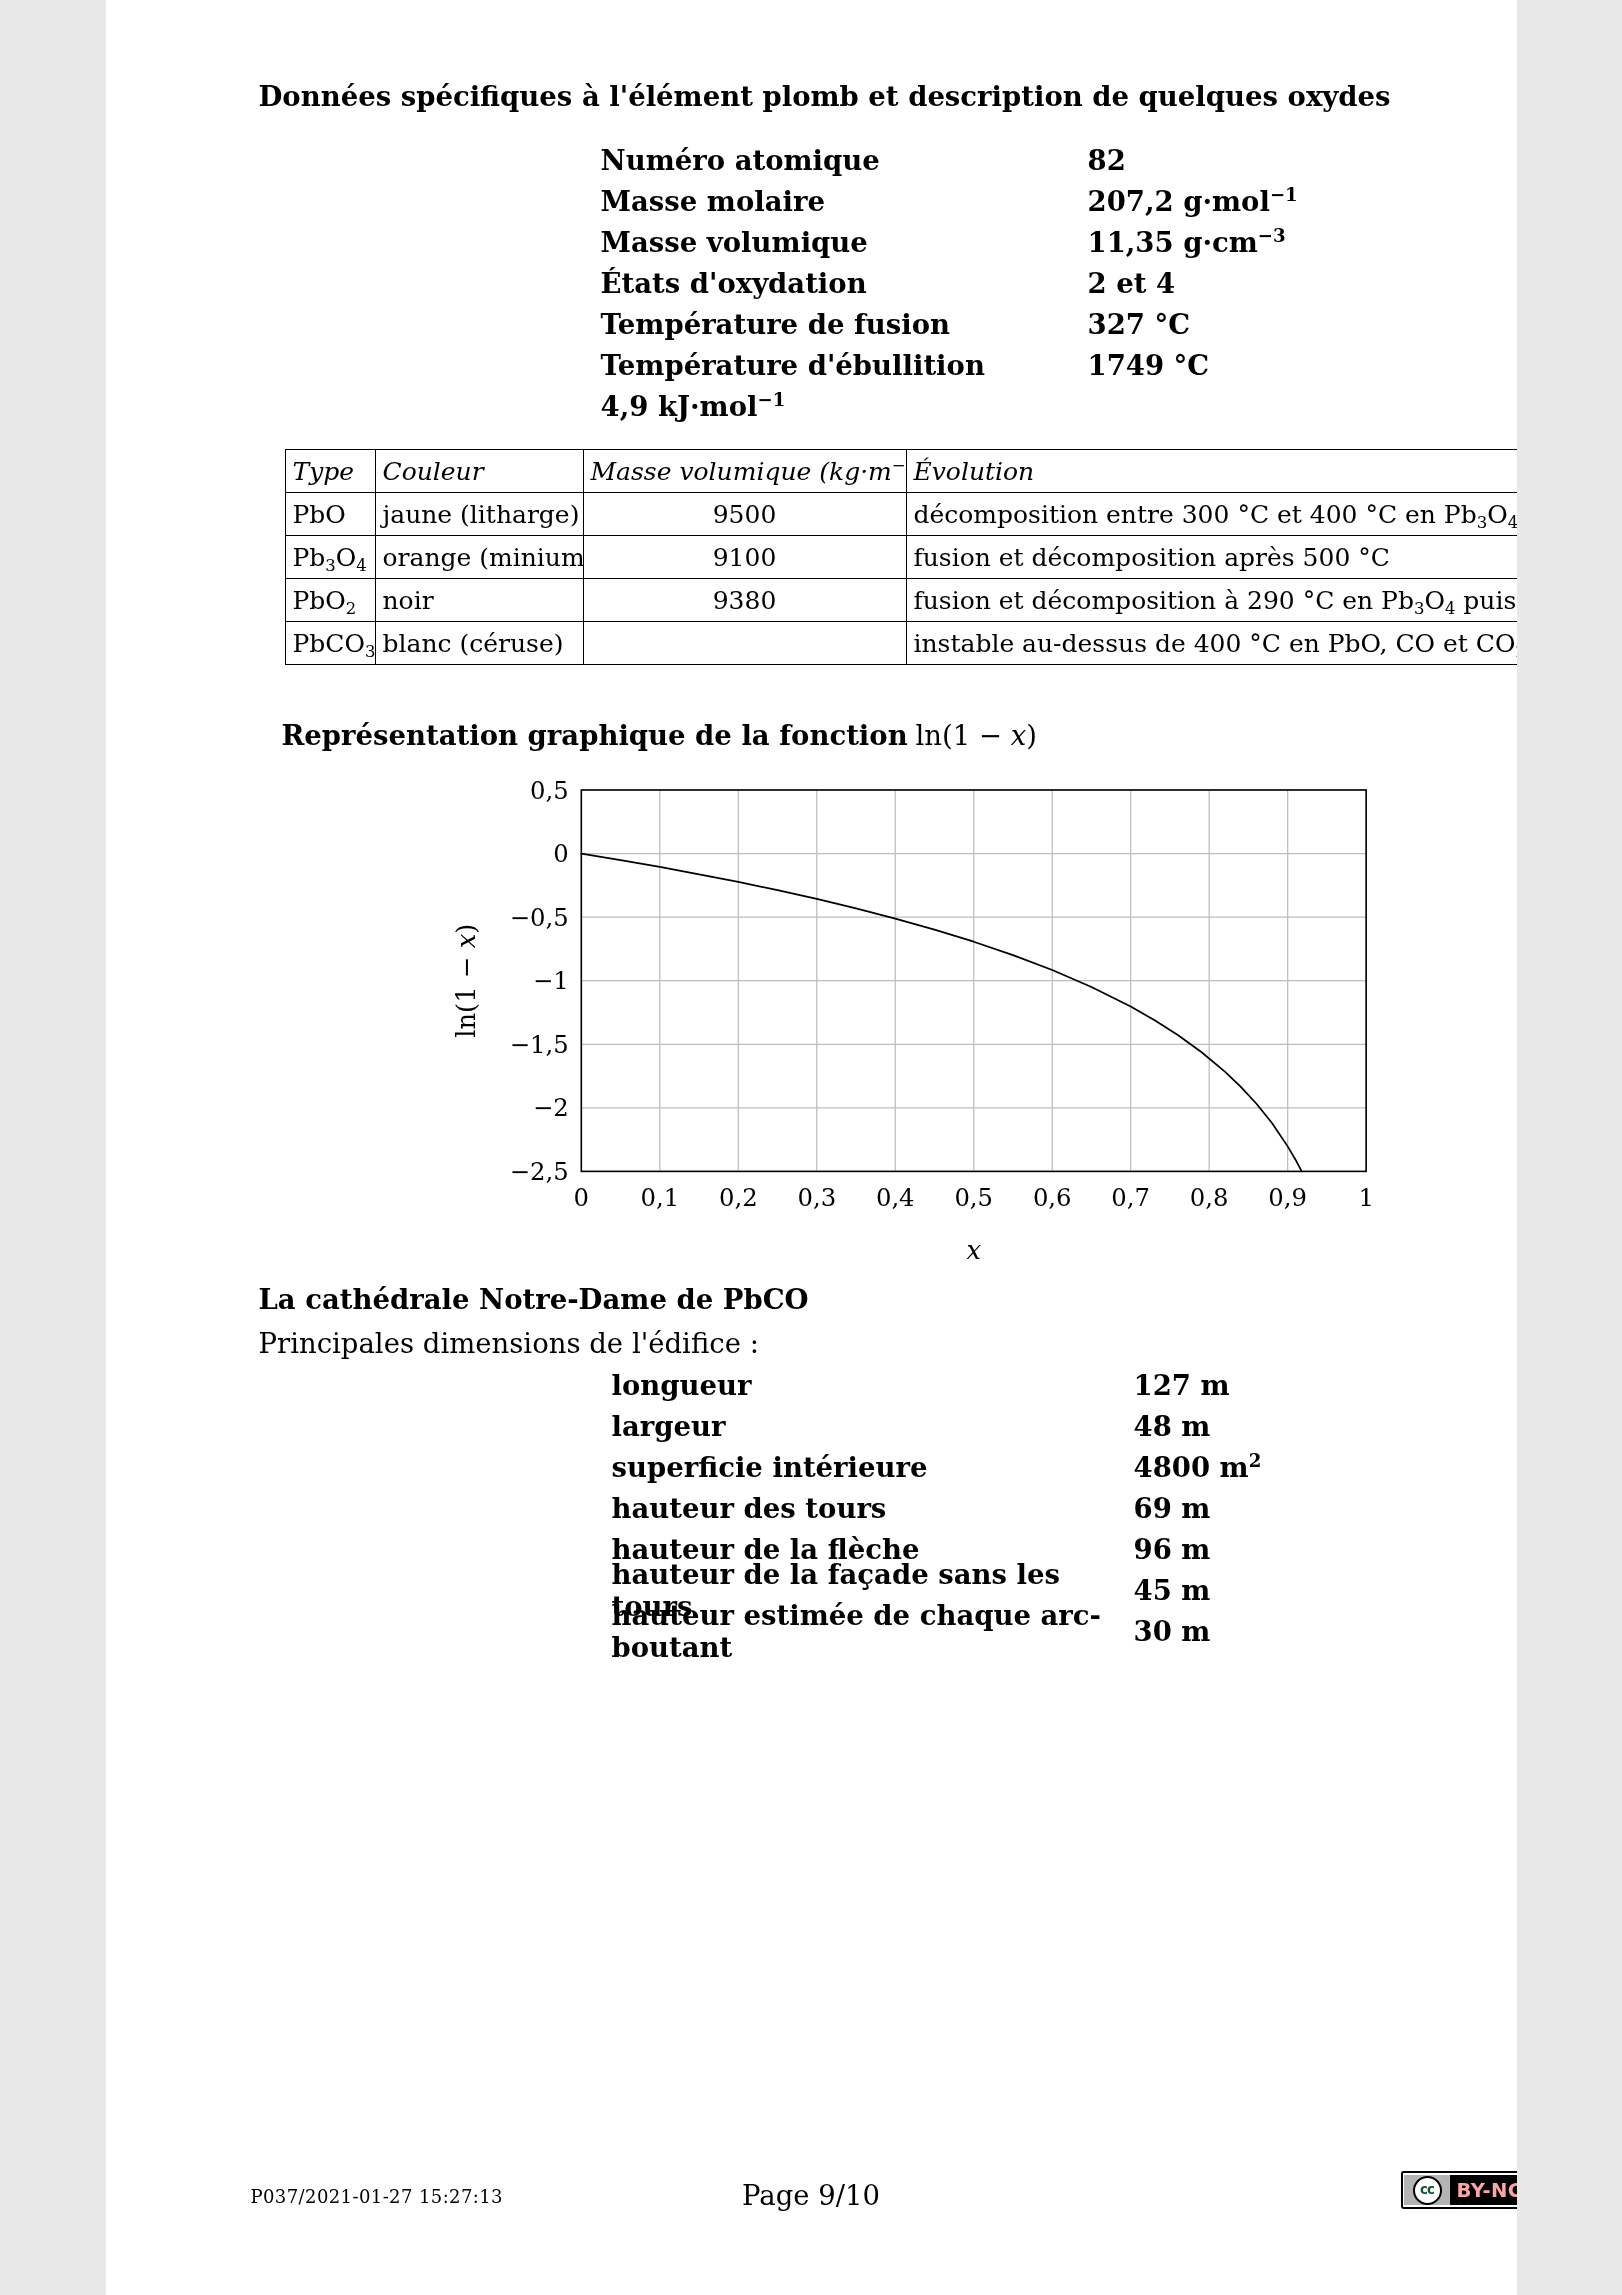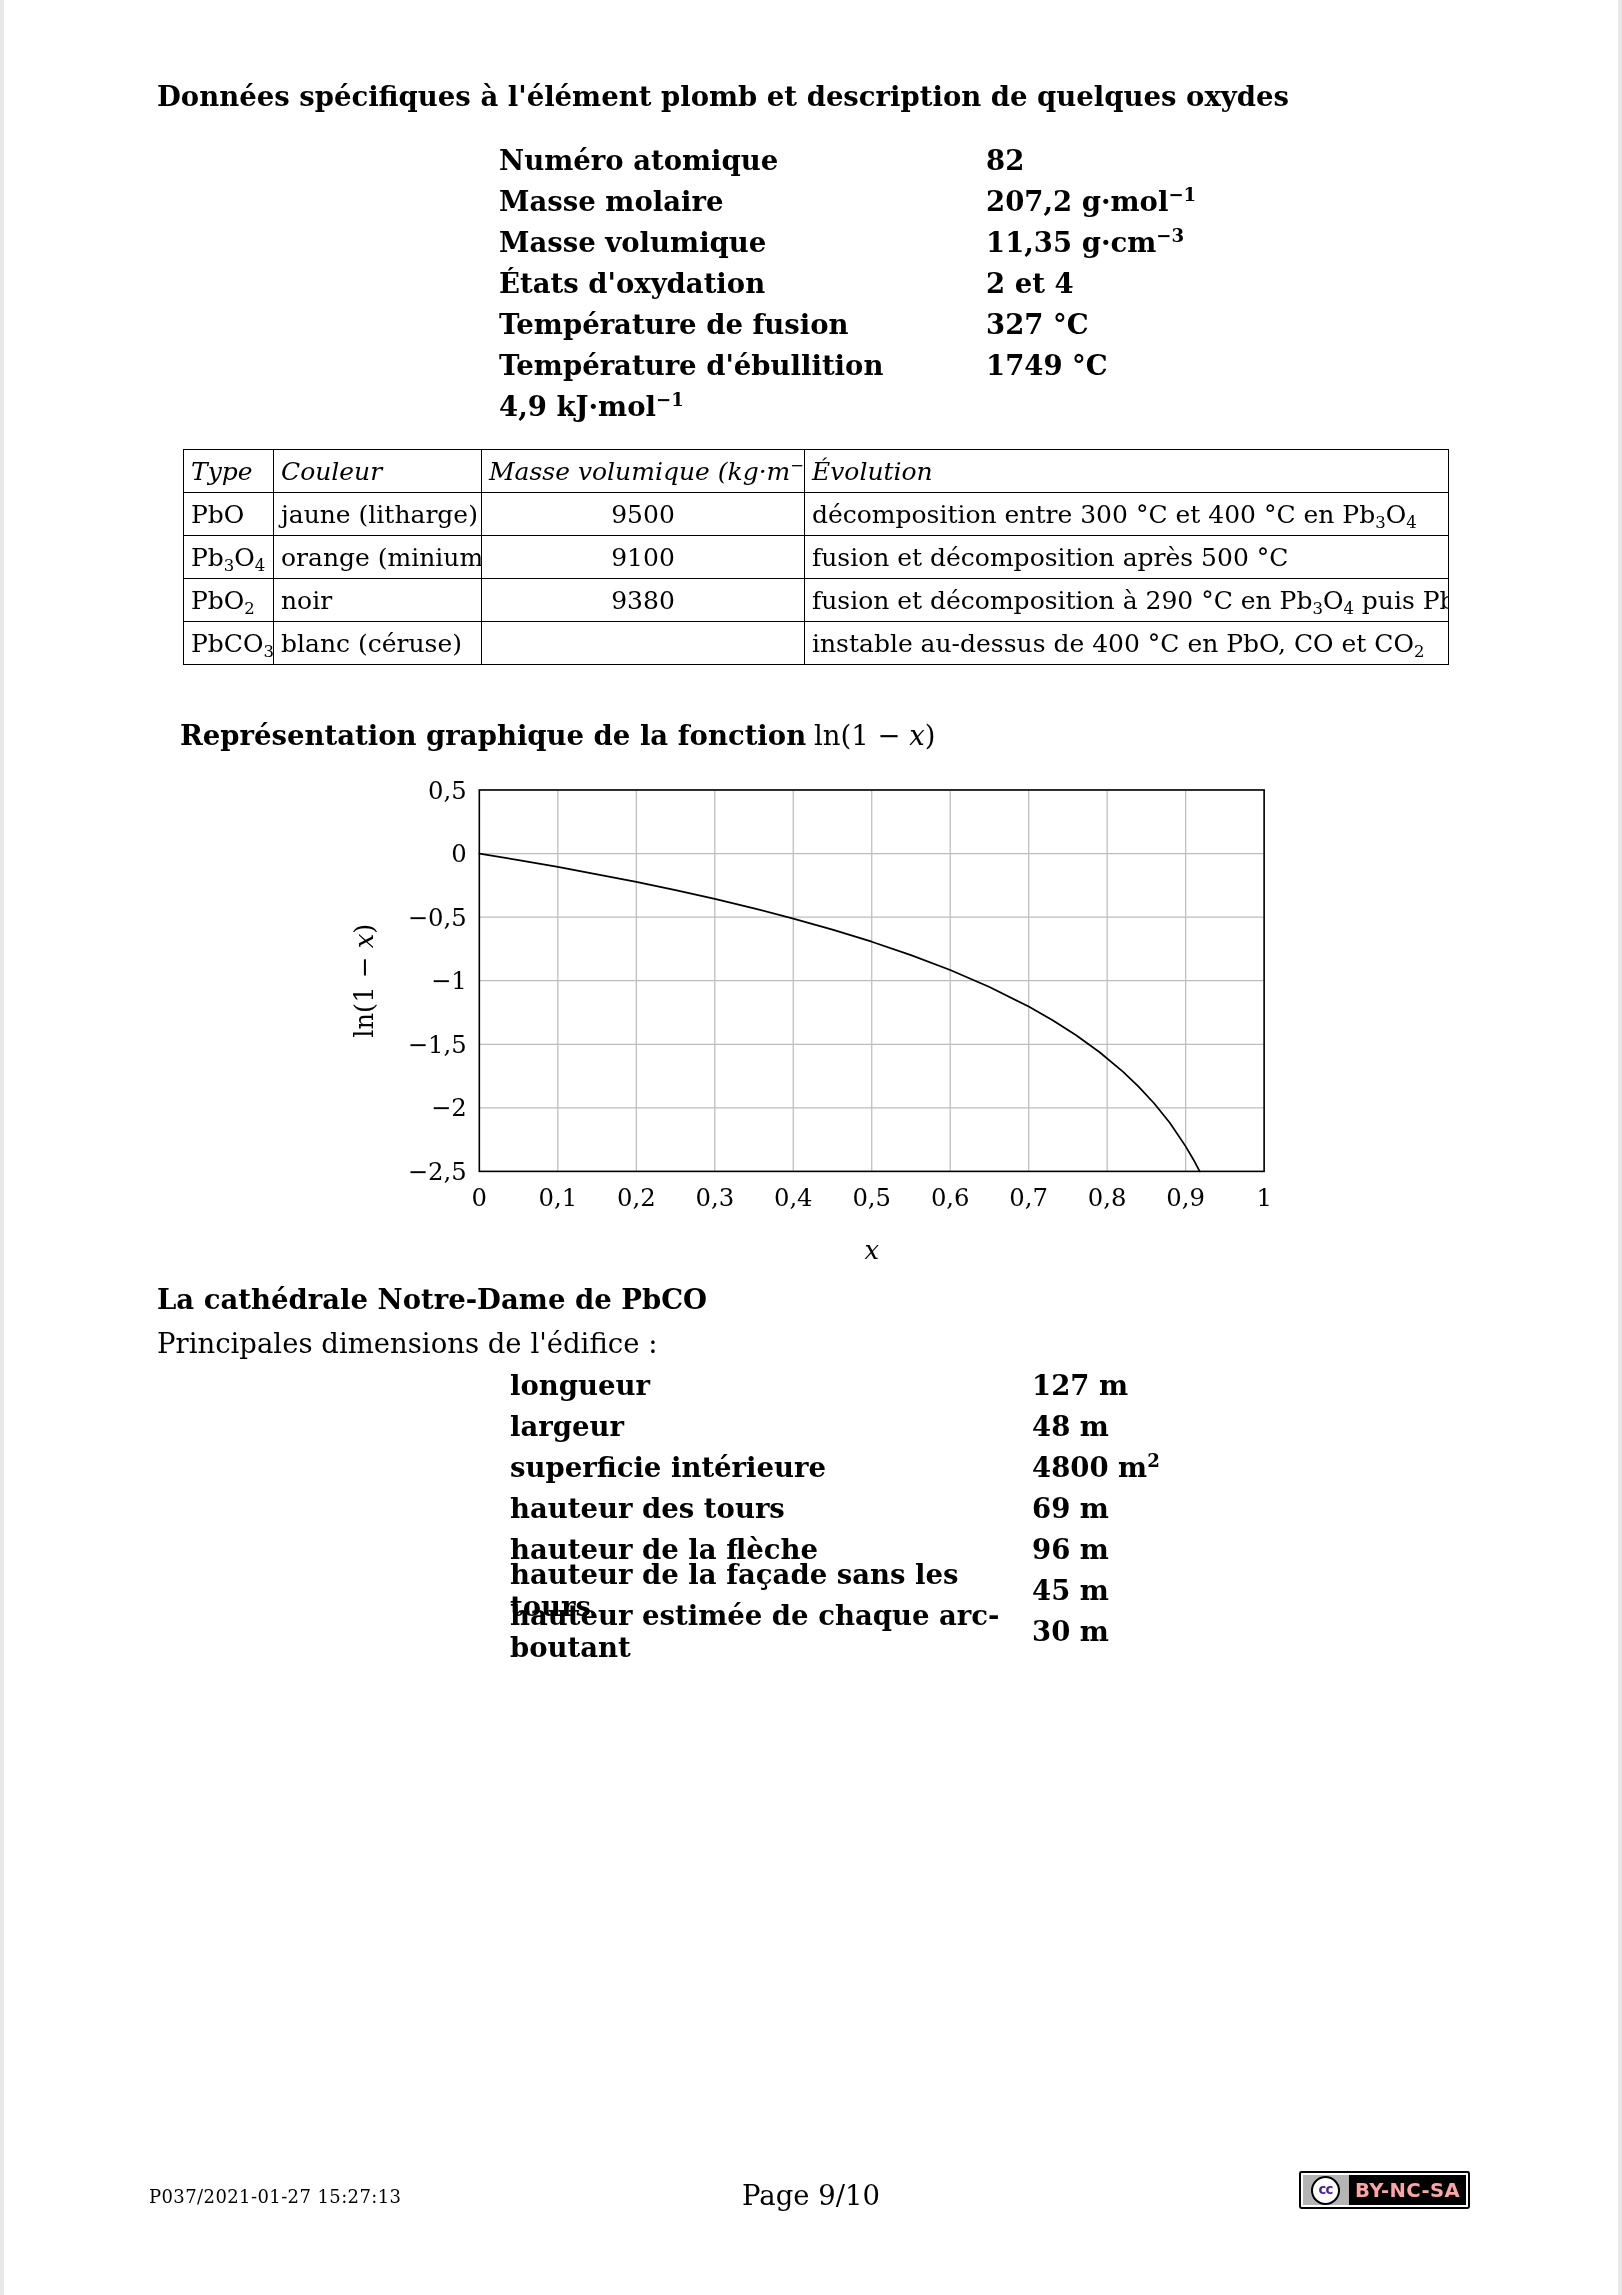--- a/index.html
+++ b/index.html
@@ -1,17 +1,17 @@
 <!DOCTYPE html>
 <html style="font-size:12.6px"><head>
 <meta charset="utf-8">
 <style>
   html,body { margin:0; padding:0; background:#e8e8e8; }
   .page {
-    position:relative; width:1614px; height:2295px; margin:0 auto;
+    position:relative; width:1411px; height:2295px; margin:0 auto;
     background:#ffffff; color:#000;
     font-family:"DejaVu Serif","Liberation Serif",serif;
     overflow:hidden;
   }
   .sup { font-size:66%; vertical-align:0.55em; line-height:0; }
   .sub { font-size:66%; vertical-align:-0.3em; line-height:0; }
 
   .doc-title, .sec-title { position:absolute; left:153px; margin:0; font-size:27.5px; font-weight:700; }
   .doc-title { top:80px; }
   .graph-title { top:719px;margin-left:23px; }
@@ -48,21 +48,21 @@
   .footer-page  { position:absolute; left:0; top:2179px; width:100%; text-align:center; font-size:27.5px; }
 
   .cc-badge {
     position:absolute; left:1295px; top:2171px; width:171px; height:38px;
     background:#fff; border:2.4px solid #000; box-sizing:border-box; padding:1.6px; border-radius:2.4px;
   }
   .cc-inner { display:flex; width:100%; height:100%; background:#000; }
   .cc-left { width:46px; background:#b4b4b4; display:flex; align-items:center; justify-content:center; }
   .cc-circle {
     width:25px; height:25px; border-radius:50%; background:#fff; border:2.4px solid #000;
-    color:#4c1d95; font-family:"DejaVu Sans","Liberation Sans",sans-serif; font-weight:700; font-size:13.3px;
+    color:#14532d; font-family:"DejaVu Sans","Liberation Sans",sans-serif; font-weight:700; font-size:13.3px;
     display:flex; align-items:center; justify-content:center; letter-spacing:-0.8px; line-height:1;
   }
   .cc-text {
     flex:1; color:#fca5a5; display:flex; align-items:center; justify-content:center;
     font-family:"DejaVu Sans","Liberation Sans",sans-serif; font-weight:700; font-size:19.6px; letter-spacing:0.4px;
   }
 </style>
 </head>
 <body>
 

